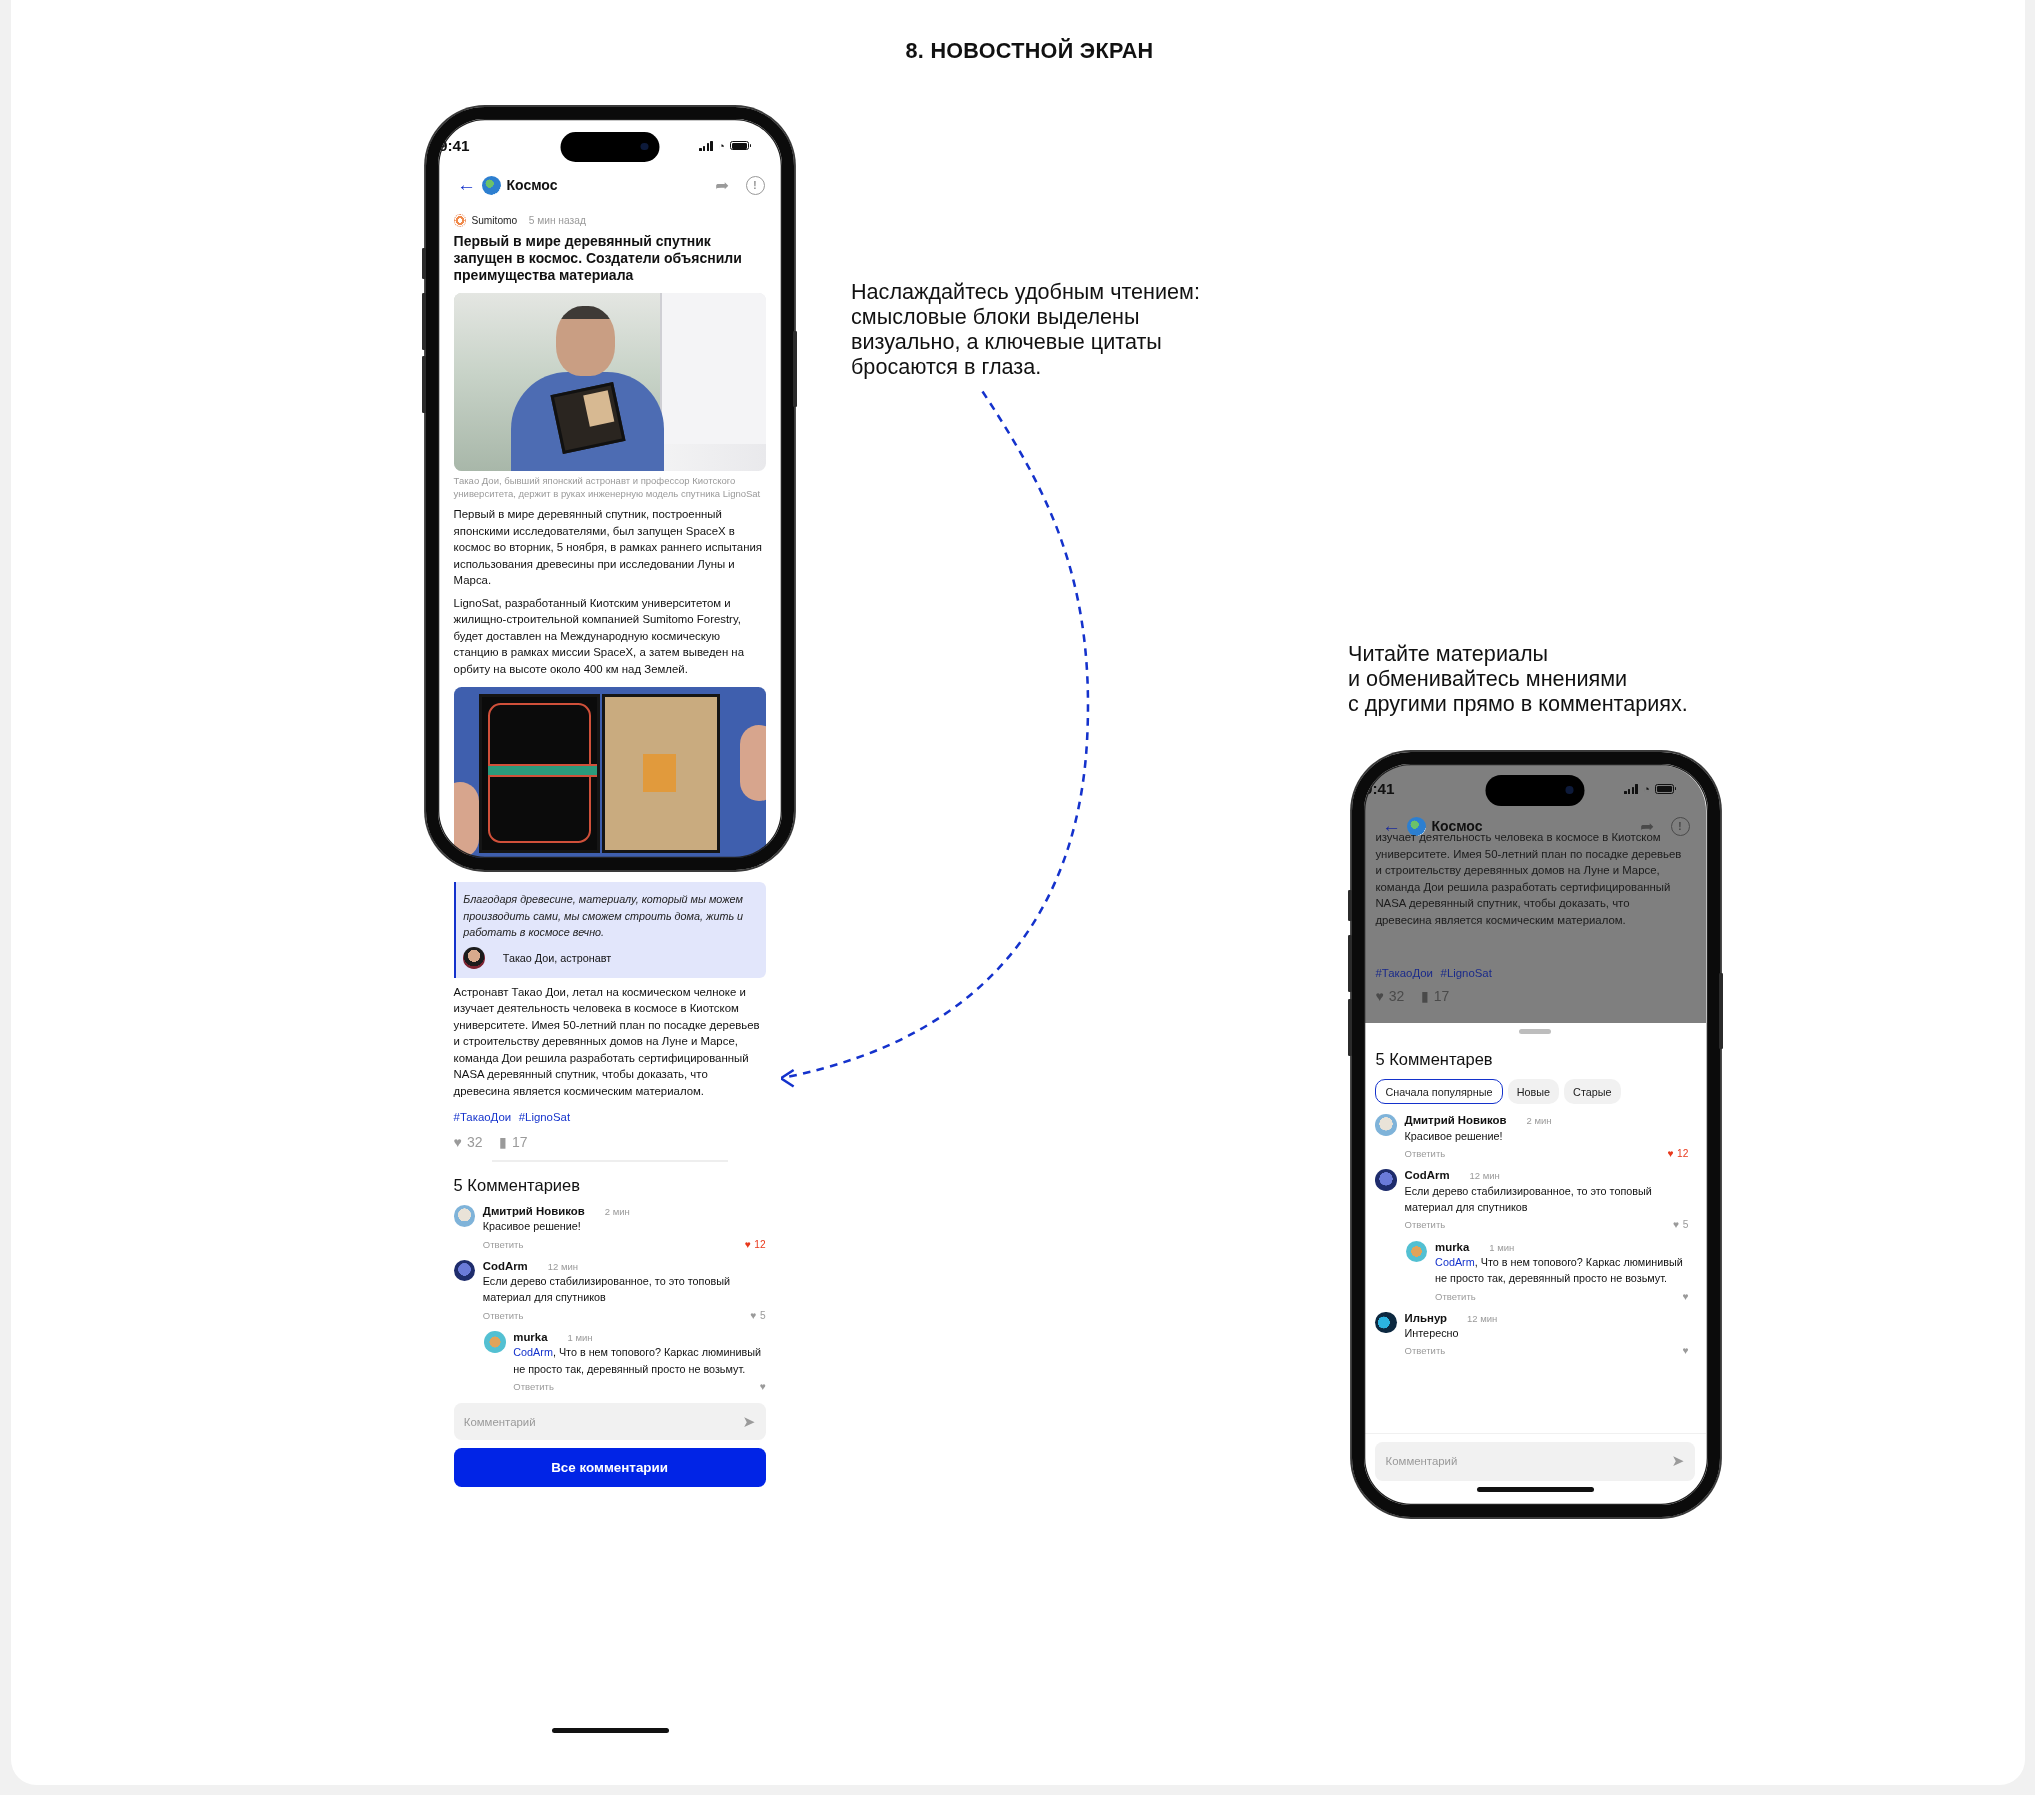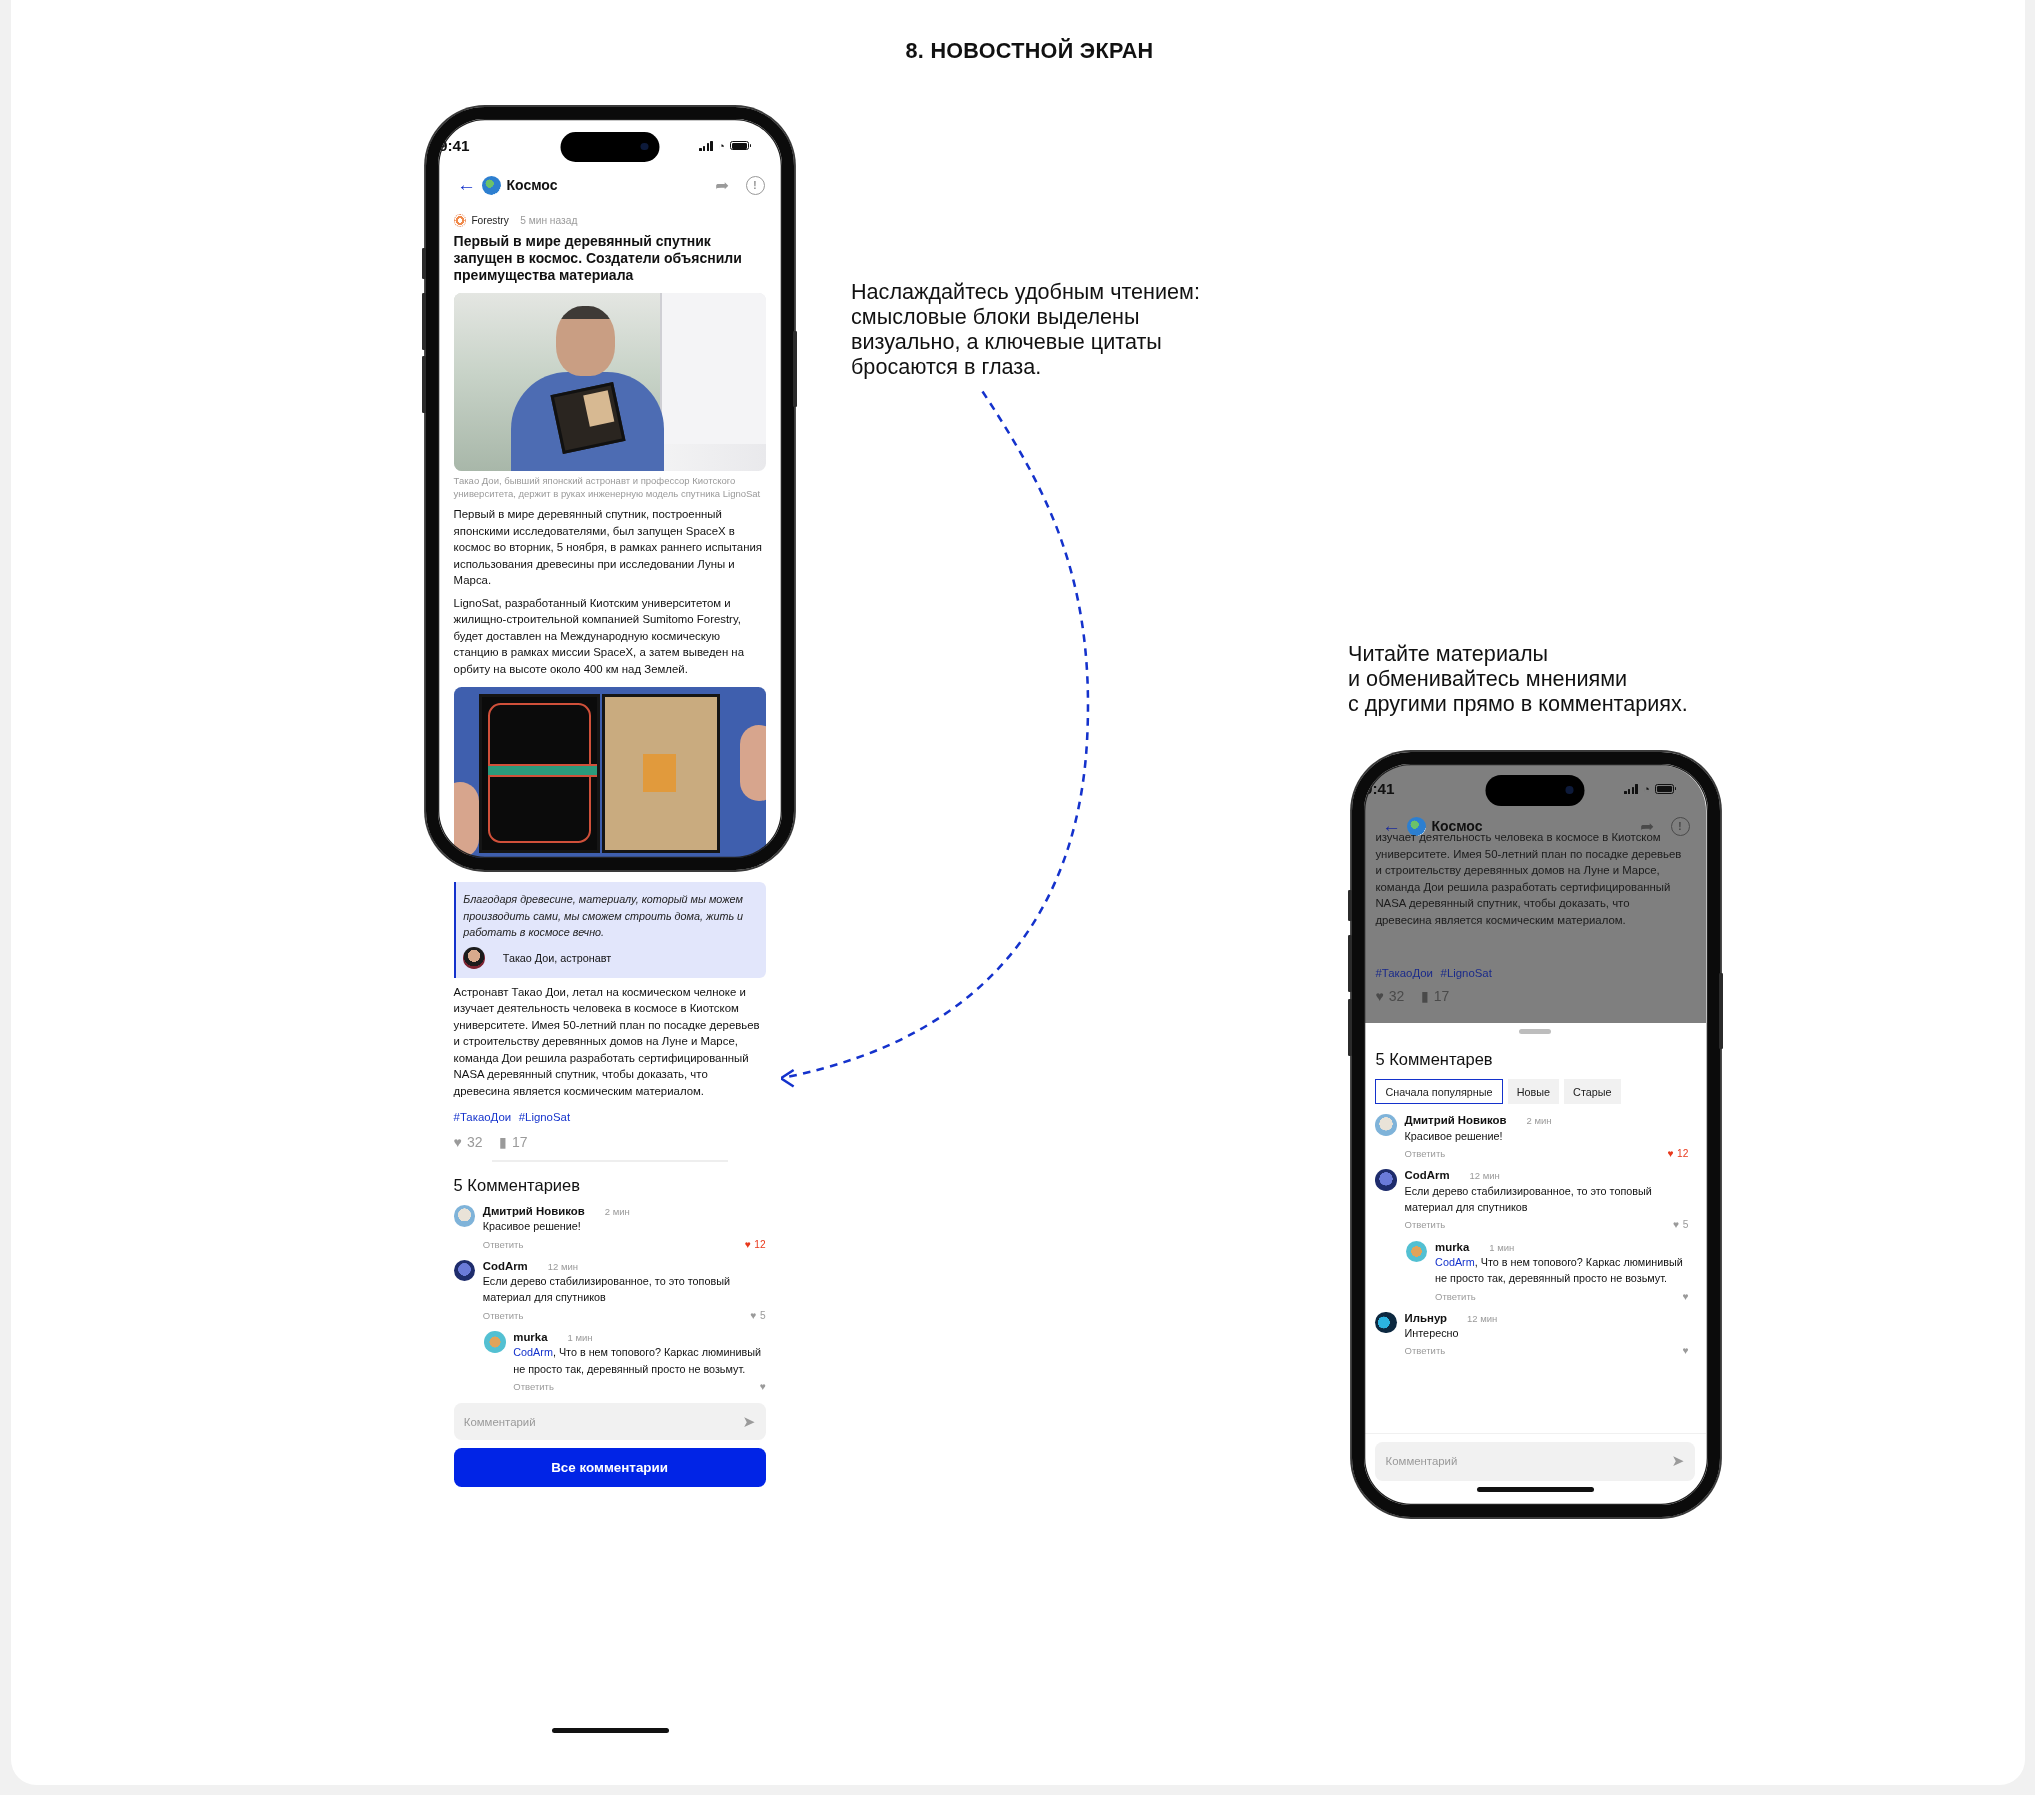--- a/index.html
+++ b/index.html
@@ -110,21 +110,21 @@
   .r-screen { position: absolute; left: 1364px; top: 765px; width: 342px; height: 739px; border-radius: 46px; overflow: hidden; background: #fff; }
   .r-dim { position: absolute; left: 0; top: 0; width: 100%; height: 258px; background: #7f7f7f; }
   .r-dim .txt { color: #1b1b1b; }
   .r-dim .tags, .r-dim .mention { color: #1a2a8a; }
   .r-dim .stats { color: #4a4a4a; }
   .r-dim .nav .ic, .r-dim .warn { color: #4a4a4a; border-color: #4a4a4a; }
   .r-dim .nav .back { color: #1a2a9a; }
   .sheet { position: absolute; left: 0; top: 258px; width: 100%; bottom: 0; background: #fff; border-radius: 9px 9px 0 0; }
   .grabber { position: absolute; left: 50%; transform: translateX(-50%); top: 6.4px; width: 32px; height: 4.5px; border-radius: 2.5px; background: #bdbdbd; }
   .chips { display: flex; gap: 5.1px; margin-top: 10.2px; }
-  .chip { height: 25.4px; padding: 0 9px; border-radius: 0; background: #f1f1f1; font-size: 10.8px; display: flex; align-items: center; color: #222; }
+  .chip { height: 25.4px; padding: 0 9px; border-radius: 10px; background: #f1f1f1; font-size: 10.8px; display: flex; align-items: center; color: #222; }
   .chip.active { background: #fff; border: 1.3px solid #1432cc; }
   .r-input-wrap { position: absolute; left: 0; right: 0; top: 410px; border-top: 1.3px solid #f0f0f0; }
 </style>
 </head>
 <body>
 
 <div class="canvas"></div>
 
 <div class="page-title">8. НОВОСТНОЙ ЭКРАН</div>
 
@@ -163,21 +163,21 @@
     <span class="title">Космос</span>
     <div class="right">
       <span class="ic">➦</span>
       <span class="warn">!</span>
     </div>
   </div>
 
   <div class="col" style="top:100px;">
     <div class="src-row">
       <span class="reuters-logo"></span>
-      <span class="src-name">Forestry</span>
+      <span class="src-name">Sumitomo</span>
       <span class="src-time">5 мин назад</span>
     </div>
     <div class="headline">Первый в мире деревянный спутник запущен в космос. Создатели объяснили преимущества материала</div>
 
     <div class="photo photo-1" style="margin-top:9px;">
       <div class="wall"></div>
         <div class="board"></div>
       <div class="person">
           <div class="torso"></div>
           <div class="head"></div>

